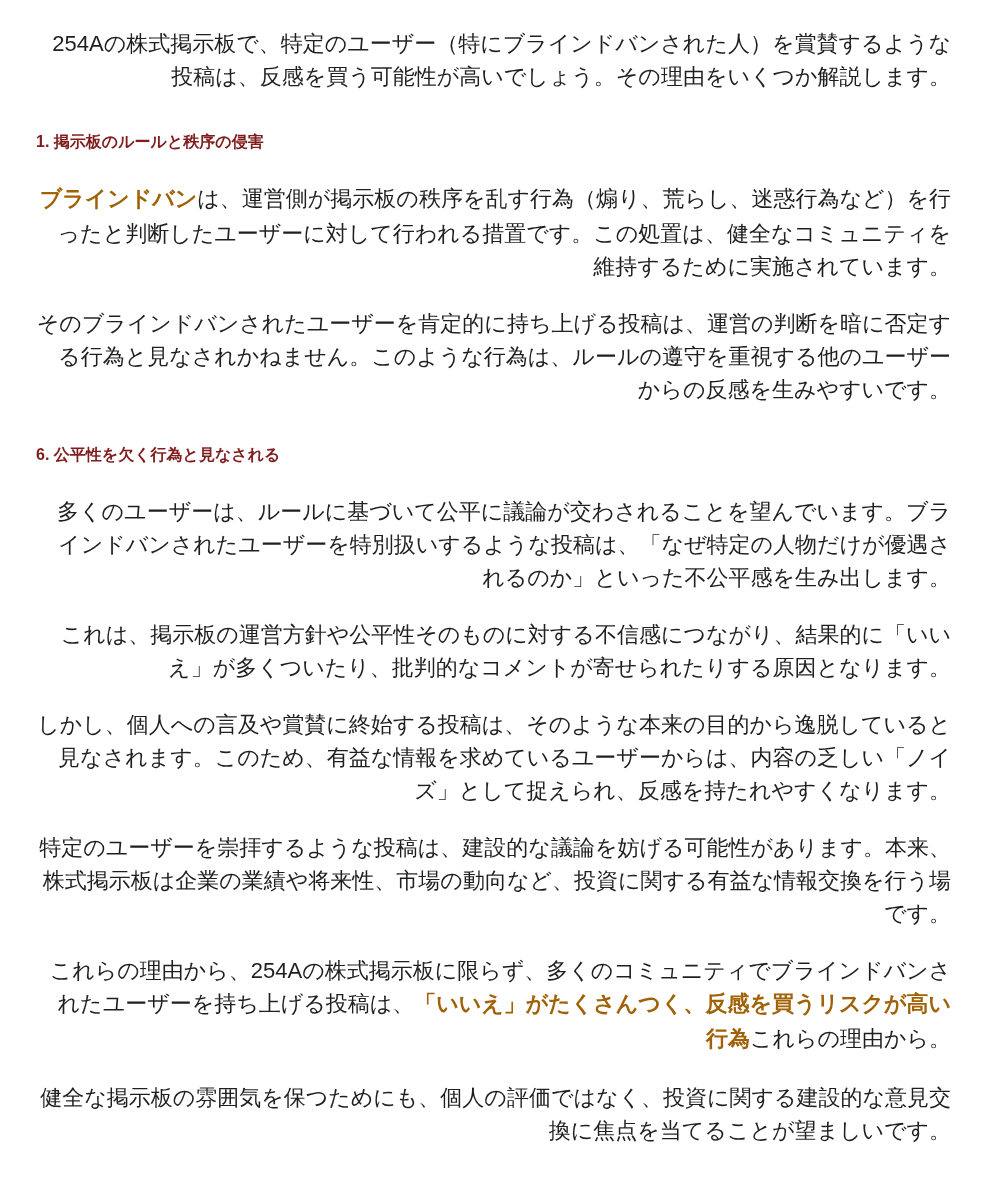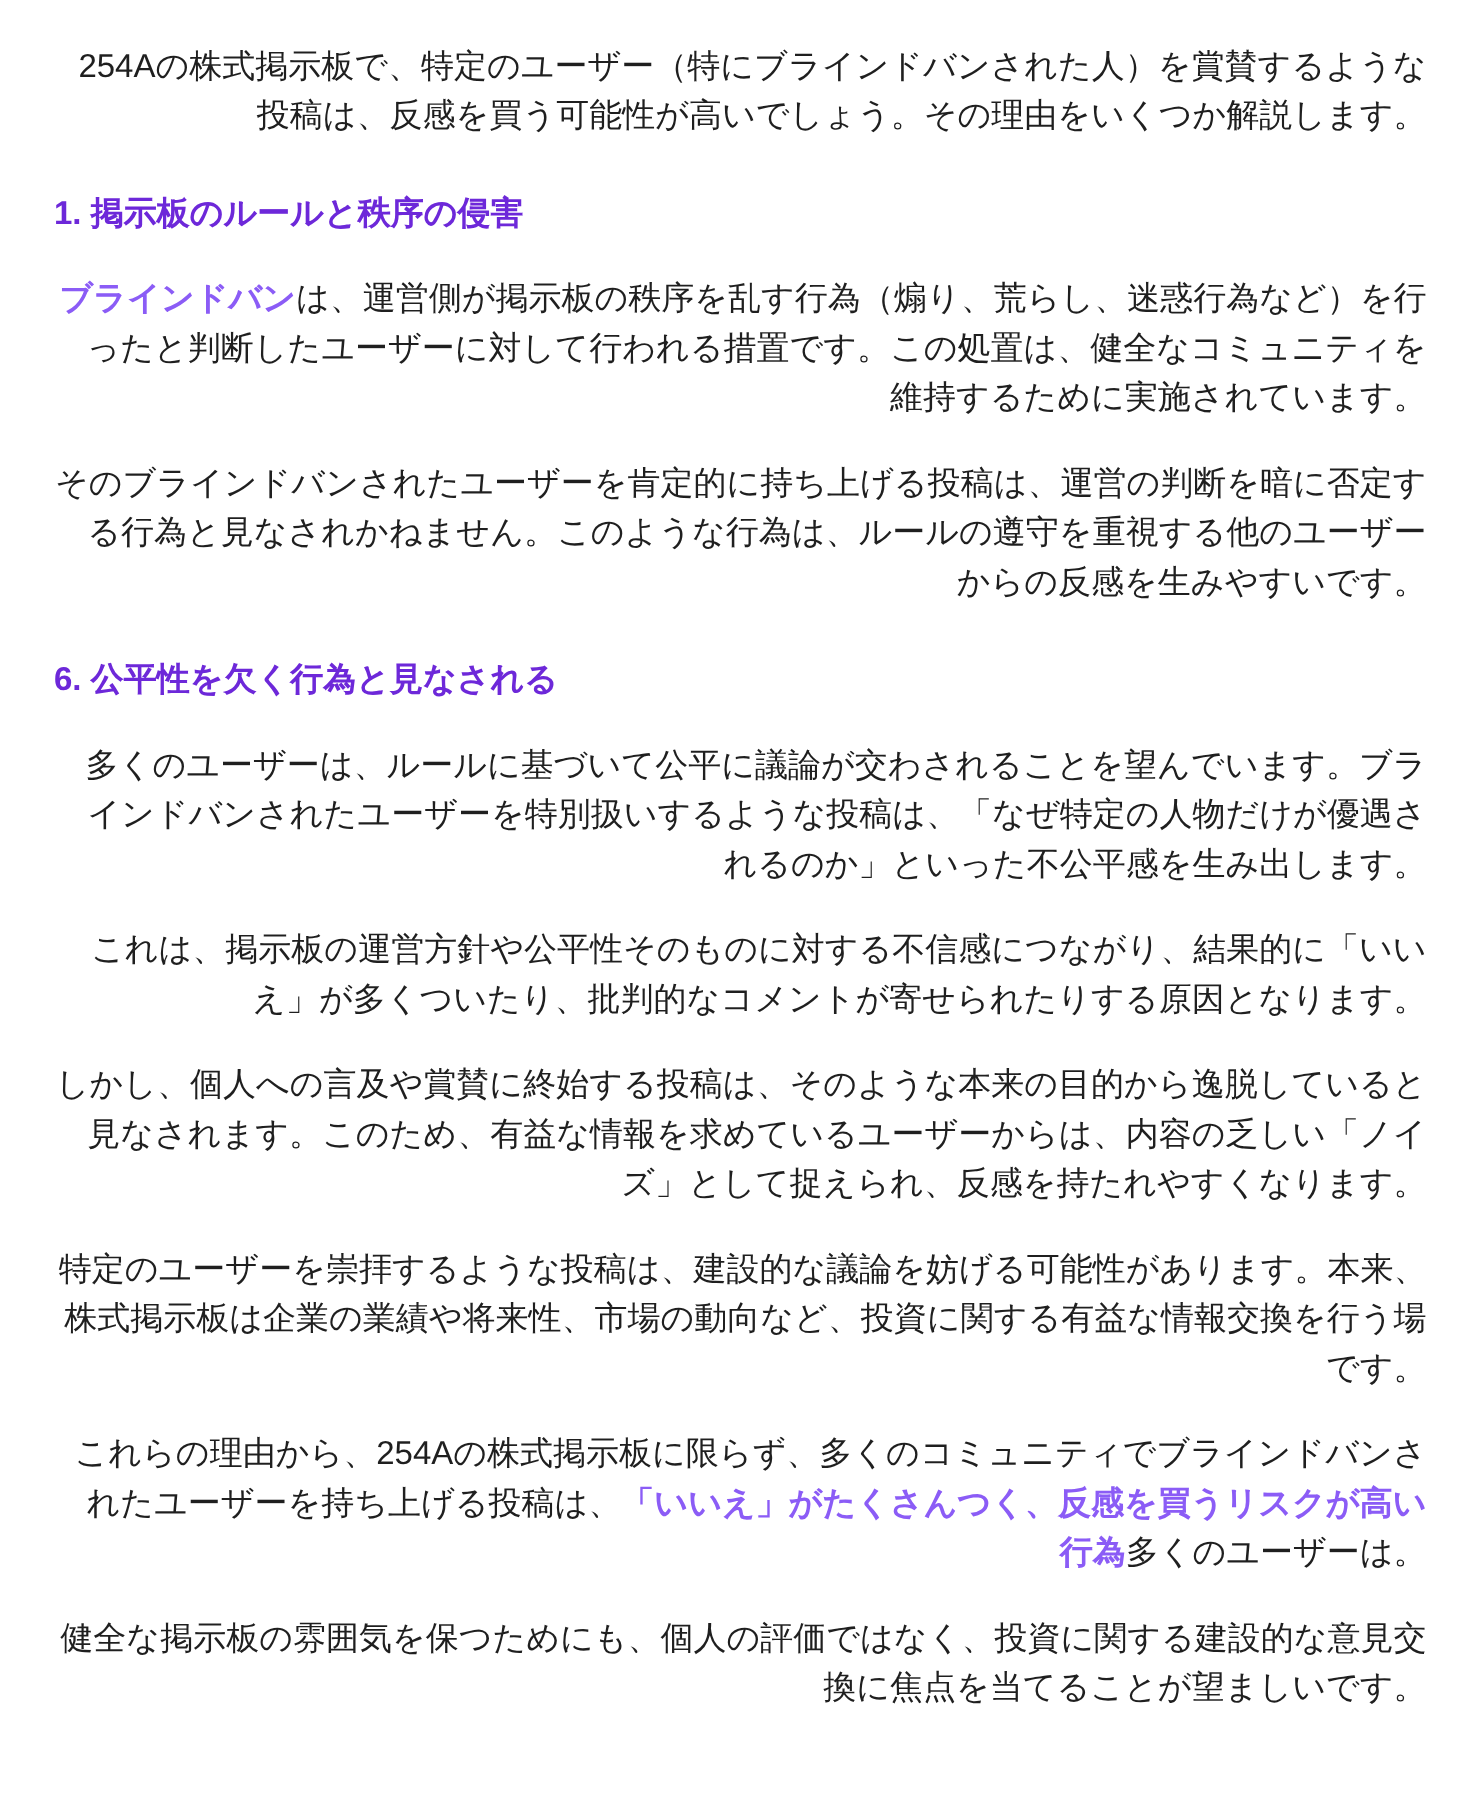--- a/index.html
+++ b/index.html
@@ -21,32 +21,33 @@
   }
   .content p {
     font-size: 22px;
     line-height: 33px;
     margin: 0 0 24px 0;
     text-align: right;
     word-break: normal;
     overflow-wrap: break-word;
   }
   .content h3 {
-    font-size: 22px;
+    font-size: 16px;
     line-height: 33px;
     font-weight: 700;
-    color: #6d28d9;
+    color: #7f1d1d;
     margin: 32px 0 24px 0;
   }
   .content p:first-child {
     margin-top: 0;
   }
   .content strong {
     font-weight: 700;
-    color: #8b5cf6;
+    color: #a16207;
+    font-family: Liberation Mono, monospace;
   }
 </style>
 </head>
 <body>
 
 <main class="content">
 
   <p><span>254Aの株式掲示板で、特定のユーザー（特にブラインドバンされた人）を賞賛するような投稿は、反感を買う可能性が高いでしょう。その理由をいくつか解説します。</span></p>
 
   <h3>1. 掲示板のルールと秩序の侵害</h3>
@@ -59,17 +60,17 @@
 
   <p><span>多くのユーザーは、ルールに基づいて公平に議論が交わされることを望んでいます。ブラインドバンされたユーザーを特別扱いするような投稿は、「なぜ特定の人物だけが優遇されるのか」といった不公平感を生み出します。</span></p>
 
   <p><span>これは、掲示板の運営方針や公平性そのものに対する不信感につながり、結果的に「いいえ」が多くついたり、批判的なコメントが寄せられたりする原因となります。</span></p>
 
 
   <p><span>しかし、個人への言及や賞賛に終始する投稿は、そのような本来の目的から逸脱していると見なされます。このため、有益な情報を求めているユーザーからは、内容の乏しい「ノイズ」として捉えられ、反感を持たれやすくなります。</span></p>
 
   <p><span>特定のユーザーを崇拝するような投稿は、建設的な議論を妨げる可能性があります。本来、株式掲示板は企業の業績や将来性、市場の動向など、投資に関する有益な情報交換を行う場です。</span></p>
 
-  <p><span>これらの理由から、254Aの株式掲示板に限らず、多くのコミュニティでブラインドバンされたユーザーを持ち上げる投稿は、</span><strong>「いいえ」がたくさんつく、反感を買うリスクが高い行為</strong><span>多くのユーザーは。</span></p>
+  <p><span>これらの理由から、254Aの株式掲示板に限らず、多くのコミュニティでブラインドバンされたユーザーを持ち上げる投稿は、</span><strong>「いいえ」がたくさんつく、反感を買うリスクが高い行為</strong><span>これらの理由から。</span></p>
 
   <p><span>健全な掲示板の雰囲気を保つためにも、個人の評価ではなく、投資に関する建設的な意見交換に焦点を当てることが望ましいです。</span></p>
 
 </main>
 
 </body></html>

